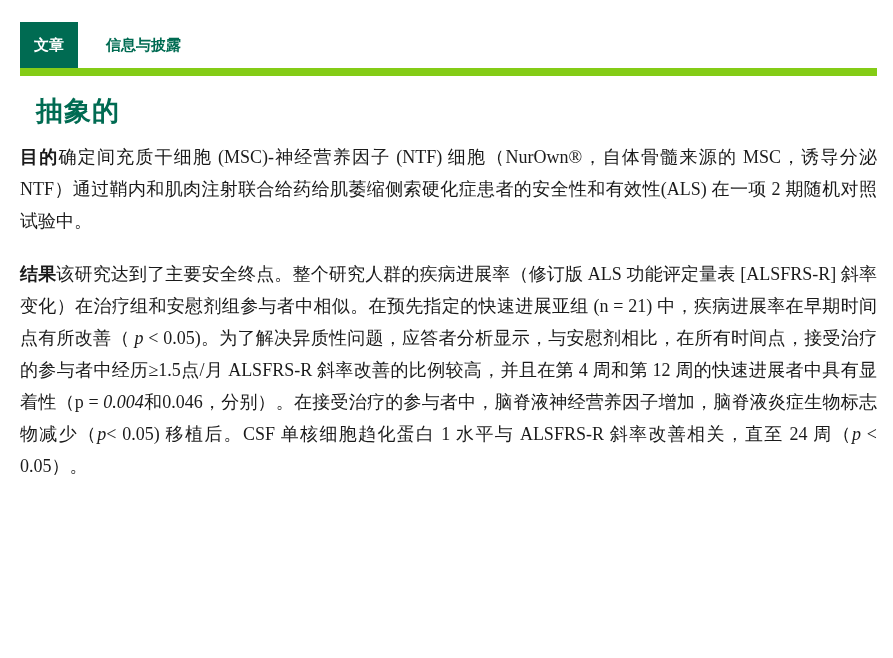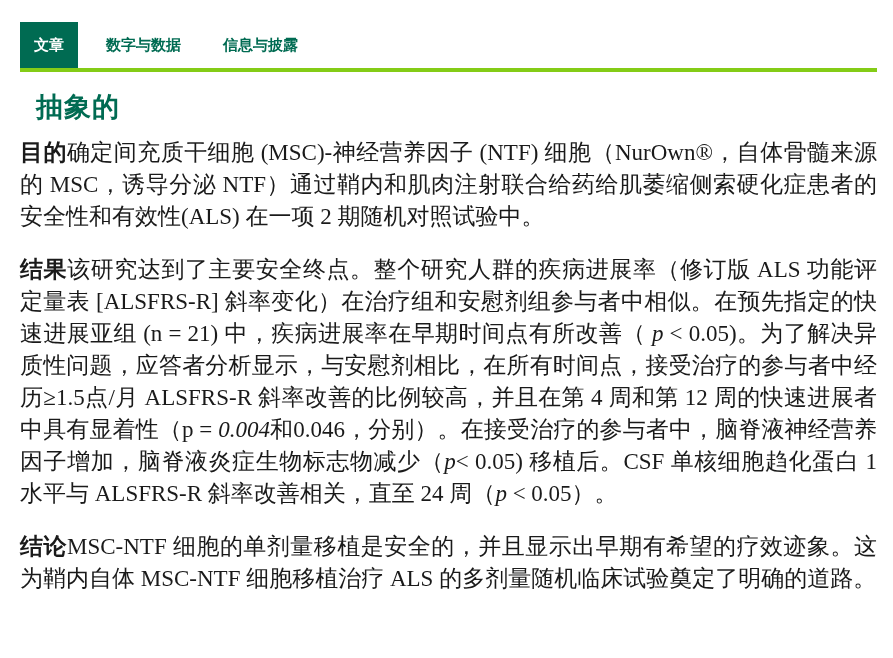--- a/index.html
+++ b/index.html
@@ -16,21 +16,21 @@
     box-sizing: border-box;
   }
   .page {
     padding: 22px 16px 0 20px;
     box-sizing: border-box;
   }
   
   .tabbar {
     display: flex;
     align-items: center;
-    border-bottom: 4px solid #84cc16;
+    border-bottom: 8px solid #84cc16;
     font-family: "Liberation Sans", "DejaVu Sans", sans-serif;
   }
   .tab {
     font-size: 15px;
     font-weight: bold;
     padding: 14px 14px 13px 14px;
     color: #006b52;
     cursor: pointer;
     white-space: nowrap;
   }
@@ -44,52 +44,48 @@
   
   .abstract-heading {
     color: #006b52;
     font-size: 27px;
     font-weight: bold;
     margin: 17px 0 12px 16px;
     letter-spacing: 1px;
   }
   
   .abstract-section {
-    font-size: 23px;
+    font-size: 18px;
     line-height: 32px;
     text-align: justify;
     margin: 0 0 21px 0;
   }
   .abstract-section .sec-label {
     font-weight: bold;
   }
   .seg-italic { font-style: italic; }
 </style>
 </head>
 <body>
 
 <div class="page">
 
   <nav class="tabbar">
     <div class="tab active">文章</div>
-    <div class="tab">数字与数据</div>
     <div class="tab">信息与披露</div>
   </nav>
 
   <h1 class="abstract-heading">抽象的</h1>
 
   <div>
 
     <p class="abstract-section">
       <span class="sec-label">目的</span><span><span>确定间充质干细胞 (MSC)-神经营养因子 (NTF) 细胞（NurOwn®，自体骨髓来源的 MSC，诱导分泌 NTF）通过鞘内和肌肉注射联合给药给肌萎缩侧索硬化症患者的安全性和有效性(ALS) 在一项 2 期随机对照试验中。</span></span>
     </p>
 
 
     <p class="abstract-section">
       <span class="sec-label">结果</span><span><span>该研究达到了主要安全终点。整个研究人群的疾病进展率（修订版 ALS 功能评定量表 [ALSFRS-R] 斜率变化）在治疗组和安慰剂组参与者中相似。在预先指定的快速进展亚组 (n = 21) 中，疾病进展率在早期时间点有所改善（ </span><span class="seg-italic">p</span><span> &lt; 0.05)。为了解决异质性问题，应答者分析显示，与安慰剂相比，在所有时间点，接受治疗的参与者中经历≥1.5点/月 ALSFRS-R 斜率改善的比例较高，并且在第 4 周和第 12 周的快速进展者中具有显着性（p = </span><span class="seg-italic">0.004</span><span>和0.046，分别）。在接受治疗的参与者中，脑脊液神经营养因子增加，脑脊液炎症生物标志物减少（</span><span class="seg-italic">p</span><span>&lt; 0.05) 移植后。CSF 单核细胞趋化蛋白 1 水平与 ALSFRS-R 斜率改善相关，直至 24 周（</span><span class="seg-italic">p</span><span> &lt; 0.05）。</span></span>
     </p>
 
-    <p class="abstract-section">
-      <span class="sec-label">结论</span><span><span>MSC-NTF 细胞的单剂量移植是安全的，并且显示出早期有希望的疗效迹象。这为鞘内自体 MSC-NTF 细胞移植治疗 ALS 的多剂量随机临床试验奠定了明确的道路。</span></span>
-    </p>
 
   </div>
 </div>
 
 </body></html>

